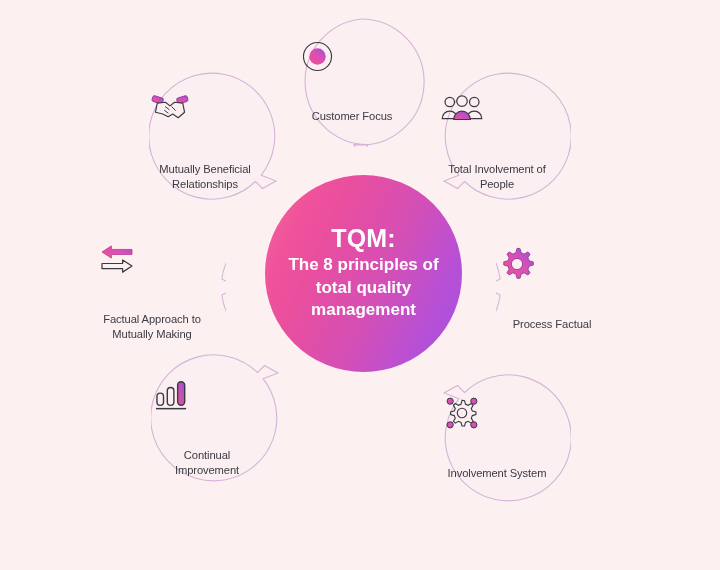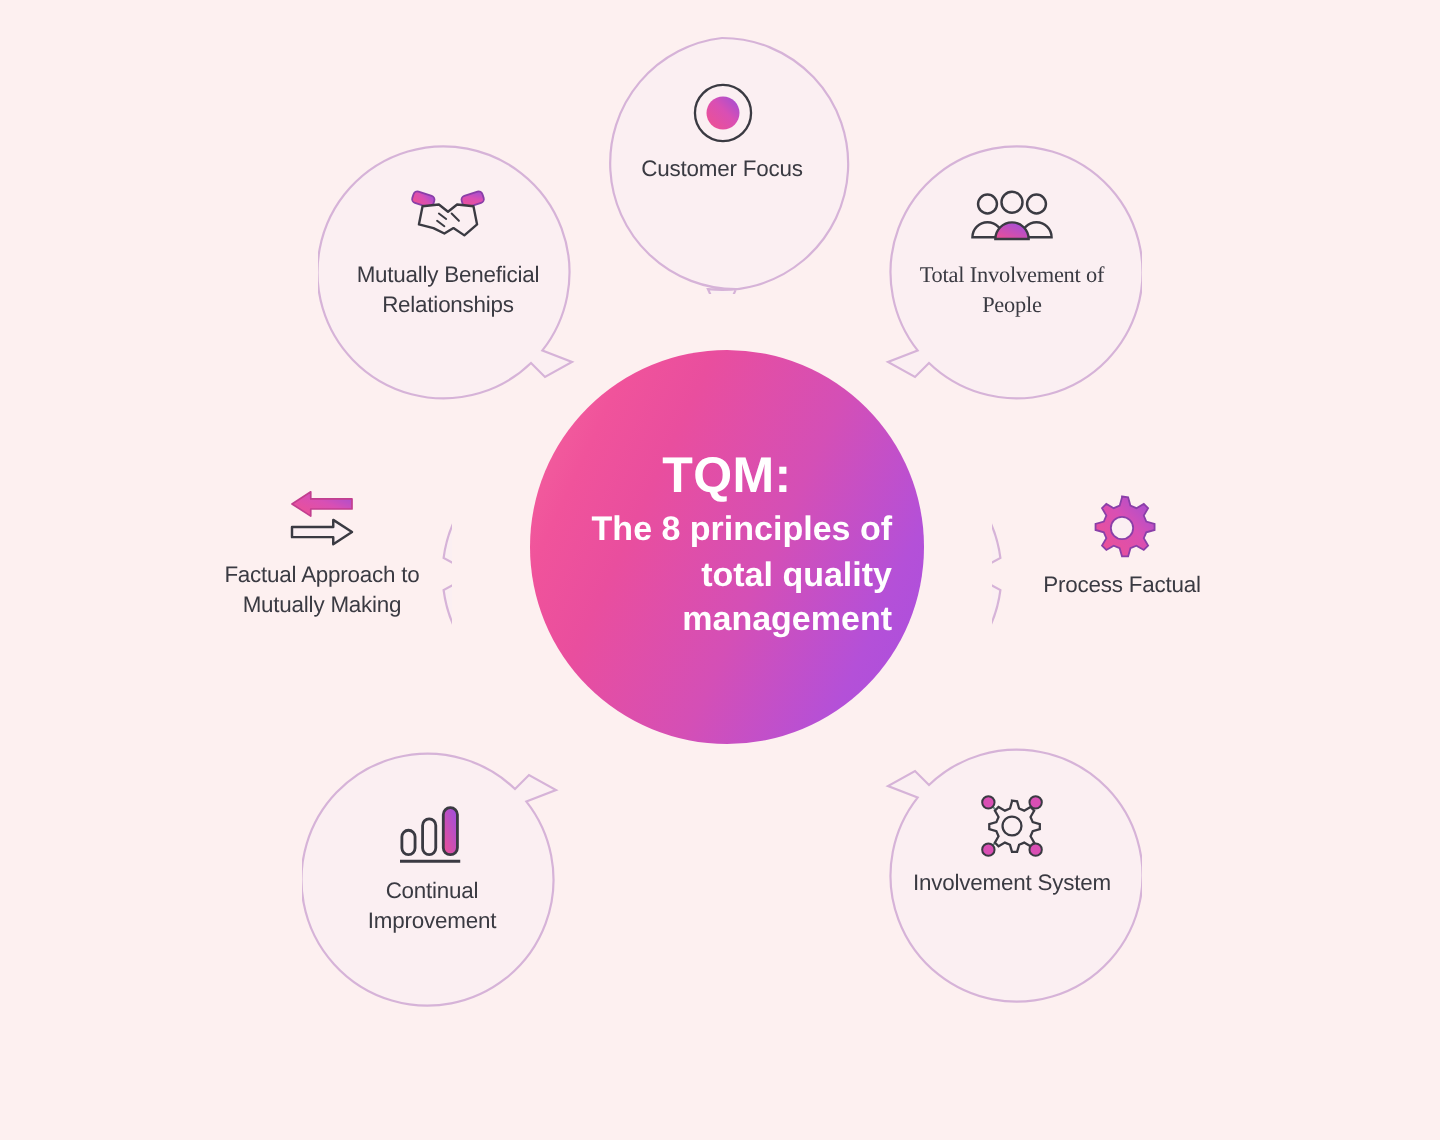--- a/index.html
+++ b/index.html
@@ -32,21 +32,21 @@
                 #f4689f 0%,
                 #f0539b 18%,
                 #e94e9e 32%,
                 #d44fb6 58%,
                 #b450d8 82%,
                 #a84fe0 100%);
     display: flex;
     flex-direction: column;
     align-items: center;
     justify-content: center;
-    text-align: right;
+    text-align: center;
     z-index: 5;
   }
   #hub-title {
     color: #ffffff;
     font-size: 25px;
     font-weight: bold;
     line-height: 1.05;
     letter-spacing: 0.2px;
     margin-bottom: 3px;
   }
@@ -69,24 +69,25 @@
     position: absolute;
     inset: 0;
     width: 130px;
     height: 130px;
   }
   .bubble .inner {
     position: absolute;
     inset: 0;
     display: flex;
     flex-direction: column;
-    align-items: center;
+    align-items: flex-start;
     justify-content: center;
     text-align: center;
     pointer-events: none;
+    gap: 31px;
   }
   .bubble .icon {
     width: 42px;
     height: 34px;
     margin-bottom: 5px;
     display: flex;
     align-items: center;
     justify-content: center;
   }
   .bubble .label {
@@ -138,21 +139,21 @@
       <div class="icon">
         <svg viewBox="0 0 40 40" width="33" height="33">
           <circle cx="20" cy="20" r="17" fill="none" stroke="#3a3a42" stroke-width="1.4"></circle>
           <circle cx="20" cy="20" r="10" fill="url(#gradPP)"></circle>
         </svg>
       </div>
       <div class="label">Customer Focus</div>
     </div>
   </div>
 
-  <div class="bubble" id="b-total" style="left:441px; top:72px;font-family:Liberation Serif, serif;">
+  <div class="bubble" id="b-total" style="left:441px; top:72px;">
     <svg class="shape" viewBox="0 0 130 130">
       <path d="M23.5 109.5 A63 63 0 1 0 17.8 103.2 L3 109 L16.5 116.5 Z" fill="#fbeff2" stroke="#d6b3d8" stroke-width="1.1"></path>
     </svg>
     <div class="inner">
       <div class="icon">
         <svg viewBox="0 0 48 32" width="44" height="30">
           <circle cx="10" cy="8" r="5.4" fill="none" stroke="#3a3a42" stroke-width="1.4"></circle>
           <path d="M1.4 27 A8.6 8.6 0 0 1 18.6 27 Z" fill="none" stroke="#3a3a42" stroke-width="1.4"></path>
           <circle cx="38" cy="8" r="5.4" fill="none" stroke="#3a3a42" stroke-width="1.4"></circle>
           <path d="M29.4 27 A8.6 8.6 0 0 1 46.6 27 Z" fill="none" stroke="#3a3a42" stroke-width="1.4"></path>
@@ -194,21 +195,21 @@
           <circle cx="35" cy="9" r="3.4" fill="#d94fb4" stroke="#3a3a42" stroke-width="1.1"></circle>
           <circle cx="9" cy="35" r="3.4" fill="#d94fb4" stroke="#3a3a42" stroke-width="1.1"></circle>
           <circle cx="35" cy="35" r="3.4" fill="#d94fb4" stroke="#3a3a42" stroke-width="1.1"></circle>
         </svg>
       </div>
       <div class="label">Involvement System</div>
     </div>
   </div>
 
 
-  <div class="bubble" id="b-continual" style="left:151px; top:374px;">
+  <div class="bubble" id="b-continual" style="left:151px; top:352px;">
     <svg class="shape" viewBox="0 0 130 130">
       <path d="M106.5 20.5 A63 63 0 1 0 112.2 26.8 L127 21 L113.5 13.5 Z" fill="#fbeff2" stroke="#d6b3d8" stroke-width="1.1"></path>
     </svg>
     <div class="inner">
       <div class="icon">
         <svg viewBox="0 0 38 34" width="36" height="32">
           <rect x="3" y="15" width="7" height="13" rx="3.5" fill="none" stroke="#3a3a42" stroke-width="1.5"></rect>
           <rect x="14" y="9" width="7" height="19" rx="3.5" fill="none" stroke="#3a3a42" stroke-width="1.5"></rect>
           <rect x="25" y="3" width="7.5" height="25" rx="3.7" fill="url(#gradPPv)" stroke="#3a3a42" stroke-width="1.5"></rect>
           <line x1="2" y1="31.5" x2="34" y2="31.5" stroke="#3a3a42" stroke-width="1.6"></line>
@@ -226,21 +227,21 @@
       <div class="icon">
         <svg viewBox="0 0 40 32" width="38" height="30">
           <path d="M14 2 L4 8.5 L14 15 L14 11.2 L36 11.2 L36 5.8 L14 5.8 Z" fill="url(#gradPP)" stroke="#c23f8f" stroke-width="0.9" stroke-linejoin="round"></path>
           <path d="M26 17 L36 23.5 L26 30 L26 26.2 L4 26.2 L4 20.8 L26 20.8 Z" fill="#fbeff2" stroke="#3a3a42" stroke-width="1.3" stroke-linejoin="round"></path>
         </svg>
       </div>
       <div class="label">Factual Approach to Mutually Making</div>
     </div>
   </div>
 
-  <div class="bubble" id="b-mutually" style="left:159px; top:72px;">
+  <div class="bubble" id="b-mutually" style="left:149px; top:72px;">
     <svg class="shape" viewBox="0 0 130 130">
       <path d="M106.5 109.5 A63 63 0 1 1 112.2 103.2 L127 109 L113.5 116.5 Z" fill="#fbeff2" stroke="#d6b3d8" stroke-width="1.1"></path>
     </svg>
     <div class="inner">
       <div class="icon">
         <svg viewBox="0 0 44 34" width="40" height="31">
           <rect x="2.5" y="3" width="12" height="6.5" rx="2.2" transform="rotate(18 8.5 6)" fill="url(#gradPP)" stroke="#8a3fa8" stroke-width="1"></rect>
           <rect x="29.5" y="3" width="12" height="6.5" rx="2.2" transform="rotate(-18 35.5 6)" fill="url(#gradPP)" stroke="#8a3fa8" stroke-width="1"></rect>
           <path d="M8 10 L17 9 L22 13 L27 9 L36 10 L38 20 L31 26 L25 22 L20 25 L14 22 L6 20 Z" fill="#fbeff2" stroke="#3a3a42" stroke-width="1.3" stroke-linejoin="round"></path>
           <path d="M17 14 L21 17" stroke="#3a3a42" stroke-width="1.1" stroke-linecap="round"></path>

